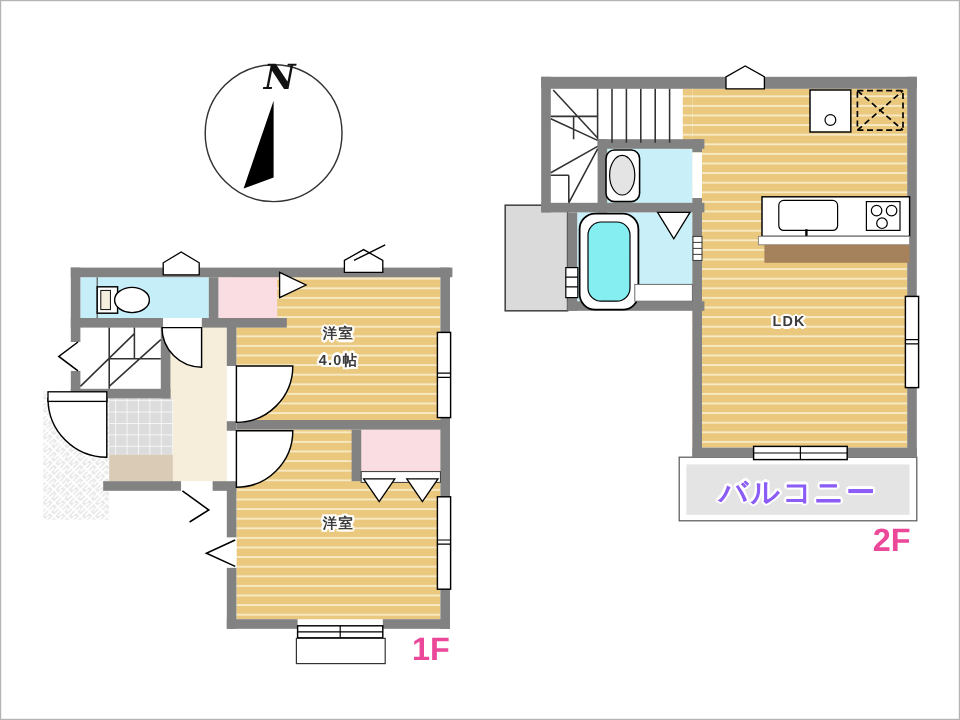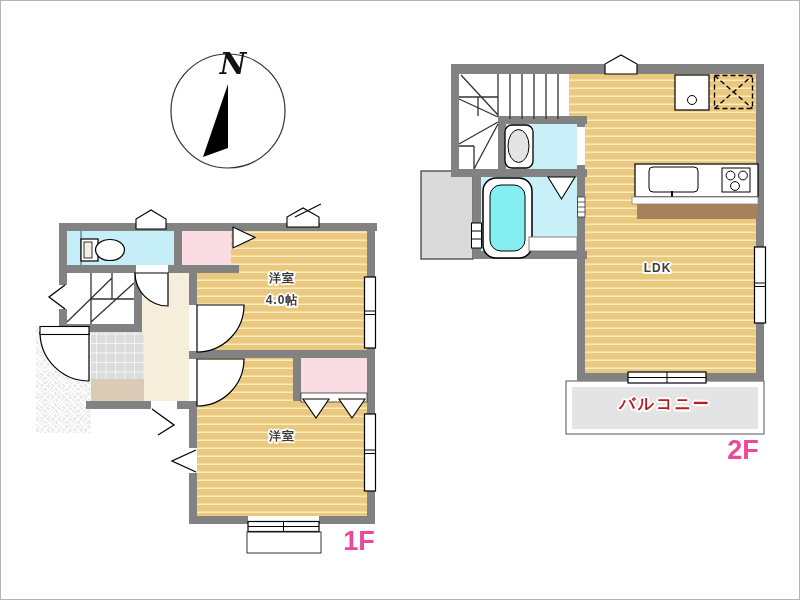--- a/index.html
+++ b/index.html
@@ -3,21 +3,21 @@
 <meta charset="utf-8">
 <style>
   html,body{margin:0;padding:0;background:#fff;font-family:"Liberation Sans","DejaVu Sans",sans-serif;}
   #canvas{position:relative;width:800px;height:600px;background:#fff;border:1px solid #b4b4b4;box-sizing:border-box;overflow:hidden;}
   #plan{position:absolute;left:0;top:0;}
   .lbl{position:absolute;text-align:center;color:#3c3c3c;font-weight:bold;
        text-shadow:2px 0 0 #fff,-2px 0 0 #fff,0 2px 0 #fff,0 -2px 0 #fff,
                    1.5px 1.5px 0 #fff,-1.5px -1.5px 0 #fff,1.5px -1.5px 0 #fff,-1.5px 1.5px 0 #fff;}
   .room-lbl{font-size:12px;line-height:22px;letter-spacing:1px;}
   .floor-lbl{font-size:27px;color:#ec4899;text-shadow:none;font-weight:bold;}
-  .balcony-lbl{font-size:16px;color:#b91c1c;letter-spacing:2px;}
+  .balcony-lbl{font-size:24px;color:#8b5cf6;letter-spacing:2px;}
   .north-lbl{font-family:"DejaVu Serif","Liberation Serif",serif;font-style:italic;font-weight:bold;
              font-size:29px;color:#111;text-shadow:none;}
 </style>
 </head>
 <body>
 
 <div id="canvas">
 
 <svg id="plan" width="800" height="600" viewBox="0 0 800 600">
   <defs>

